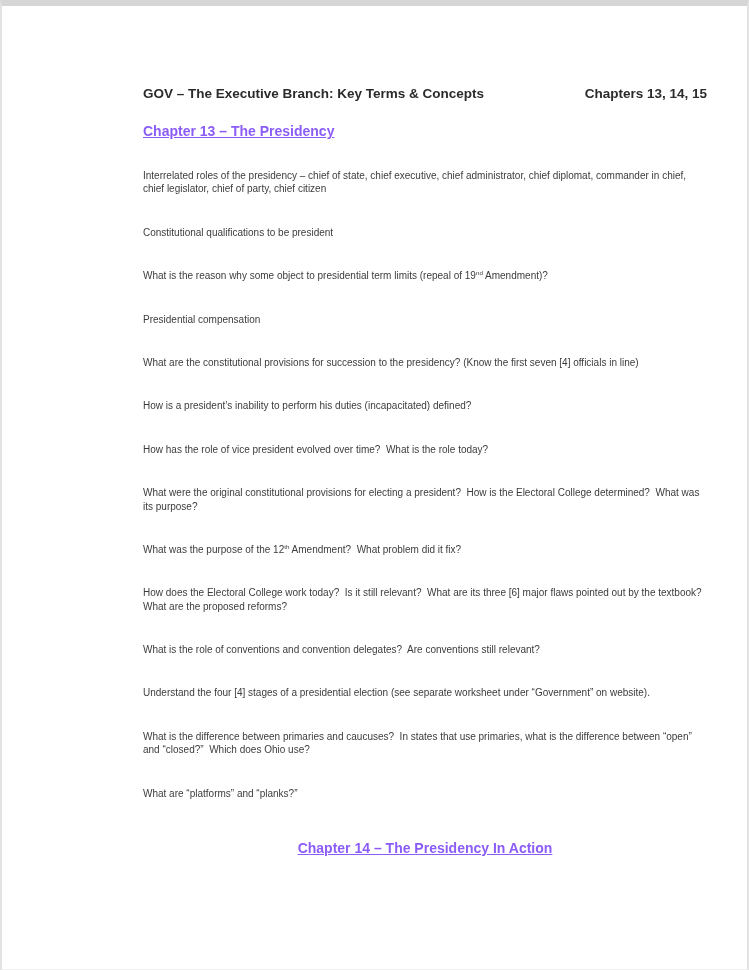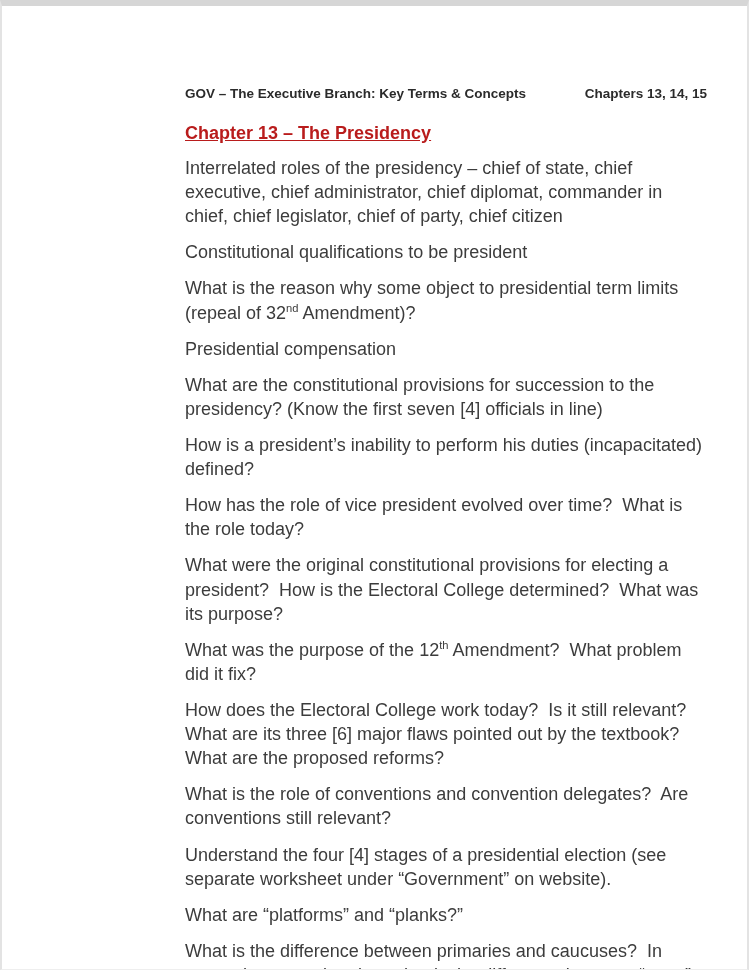--- a/index.html
+++ b/index.html
@@ -13,51 +13,50 @@
     height: 970px;
     box-sizing: border-box;
     background: #ffffff;
     border-left: 2px solid #e3e3e3;
     border-right: 2px solid #e3e3e3;
     border-bottom: 1px solid #eeeeee;
     border-top: 6px solid #d6d6d6;
     font-family: "Liberation Sans", sans-serif;
     color: #3c3c3c;
     overflow: hidden;
-    padding-left: 42px;
   }
   .content {
     box-sizing: border-box;
     padding: 80px 40px 0 141px;
     width: 100%;
   }
   .title-row {
     display: flex;
     justify-content: space-between;
     align-items: baseline;
     font-size: 13.5px;
     font-weight: bold;
     color: #2b2b2b;
     margin-bottom: 22px;
   }
   .section-heading {
-    font-size: 18px;
+    font-size: 14px;
     font-weight: bold;
     text-decoration: underline;
-    color: #b91c1c;
+    color: #8b5cf6;
     margin: 0 0 6px 0;
   }
   .section-heading.second {
     margin-top: 40px;
     text-align: center;
   }
   p.para {
-    font-size: 18px;
+    font-size: 10px;
     line-height: 1.34;
-    margin: 12px 0;
+    margin: 30px 0;
     white-space: pre-wrap;
     color: #3c3c3c;
   }
   p.para sup {
     font-size: 0.62em;
     vertical-align: super;
     line-height: 0;
   }
 </style>
 </head>
@@ -70,41 +69,41 @@
       <span>GOV – The Executive Branch:  Key Terms &amp; Concepts</span>
       <span>Chapters 13, 14, 15</span>
     </div>
 
     <h2 class="section-heading">Chapter 13 – The Presidency</h2>
 
     <p class="para">Interrelated roles of the presidency – chief of state, chief executive, chief administrator, chief diplomat, commander in chief, chief legislator, chief of party, chief citizen</p>
 
     <p class="para">Constitutional qualifications to be president</p>
 
-    <p class="para"><span>What is the reason why some object to presidential term limits (repeal of 32</span><sup>nd</sup><span> Amendment)?</span></p>
+    <p class="para"><span>What is the reason why some object to presidential term limits (repeal of 19</span><sup>nd</sup><span> Amendment)?</span></p>
 
     <p class="para">Presidential compensation</p>
 
     <p class="para">What are the constitutional provisions for succession to the presidency? (Know the first seven [4] officials in line)</p>
 
     <p class="para">How is a president’s inability to perform his duties (incapacitated) defined?</p>
 
     <p class="para">How has the role of vice president evolved over time?  What is the role today?</p>
 
     <p class="para">What were the original constitutional provisions for electing a president?  How is the Electoral College determined?  What was its purpose?</p>
 
     <p class="para"><span>What was the purpose of the 12</span><sup>th</sup><span> Amendment?  What problem did it fix?</span></p>
 
     <p class="para">How does the Electoral College work today?  Is it still relevant?  What are its three [6] major flaws pointed out by the textbook?  What are the proposed reforms?</p>
 
     <p class="para">What is the role of conventions and convention delegates?  Are conventions still relevant?</p>
 
     <p class="para">Understand the four [4] stages of a presidential election (see separate worksheet under “Government” on website).</p>
 
+    <p class="para">What is the difference between primaries and caucuses?  In states that use primaries, what is the difference between “open” and “closed?”  Which does Ohio use?</p>
+
     <p class="para">What are “platforms” and “planks?”</p>
-
-    <p class="para">What is the difference between primaries and caucuses?  In states that use primaries, what is the difference between “open” and “closed?”  Which does Ohio use?</p>
 
     <h2 class="section-heading second">Chapter 14 – The Presidency In Action</h2>
 
 
   </div>
 </div>
 
 </body></html>

